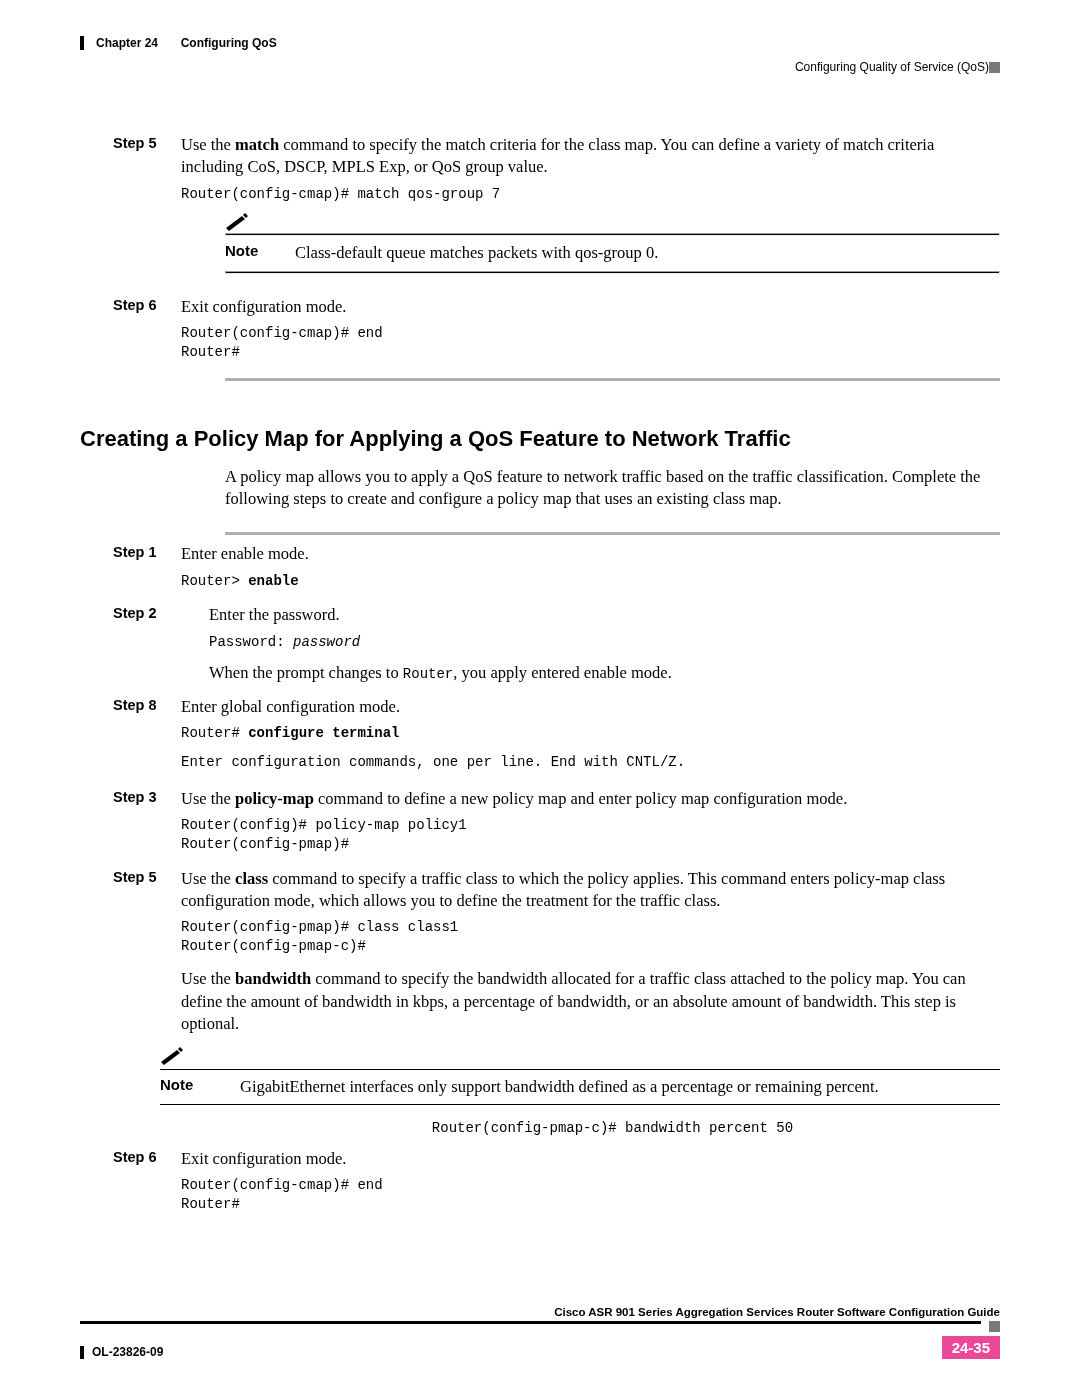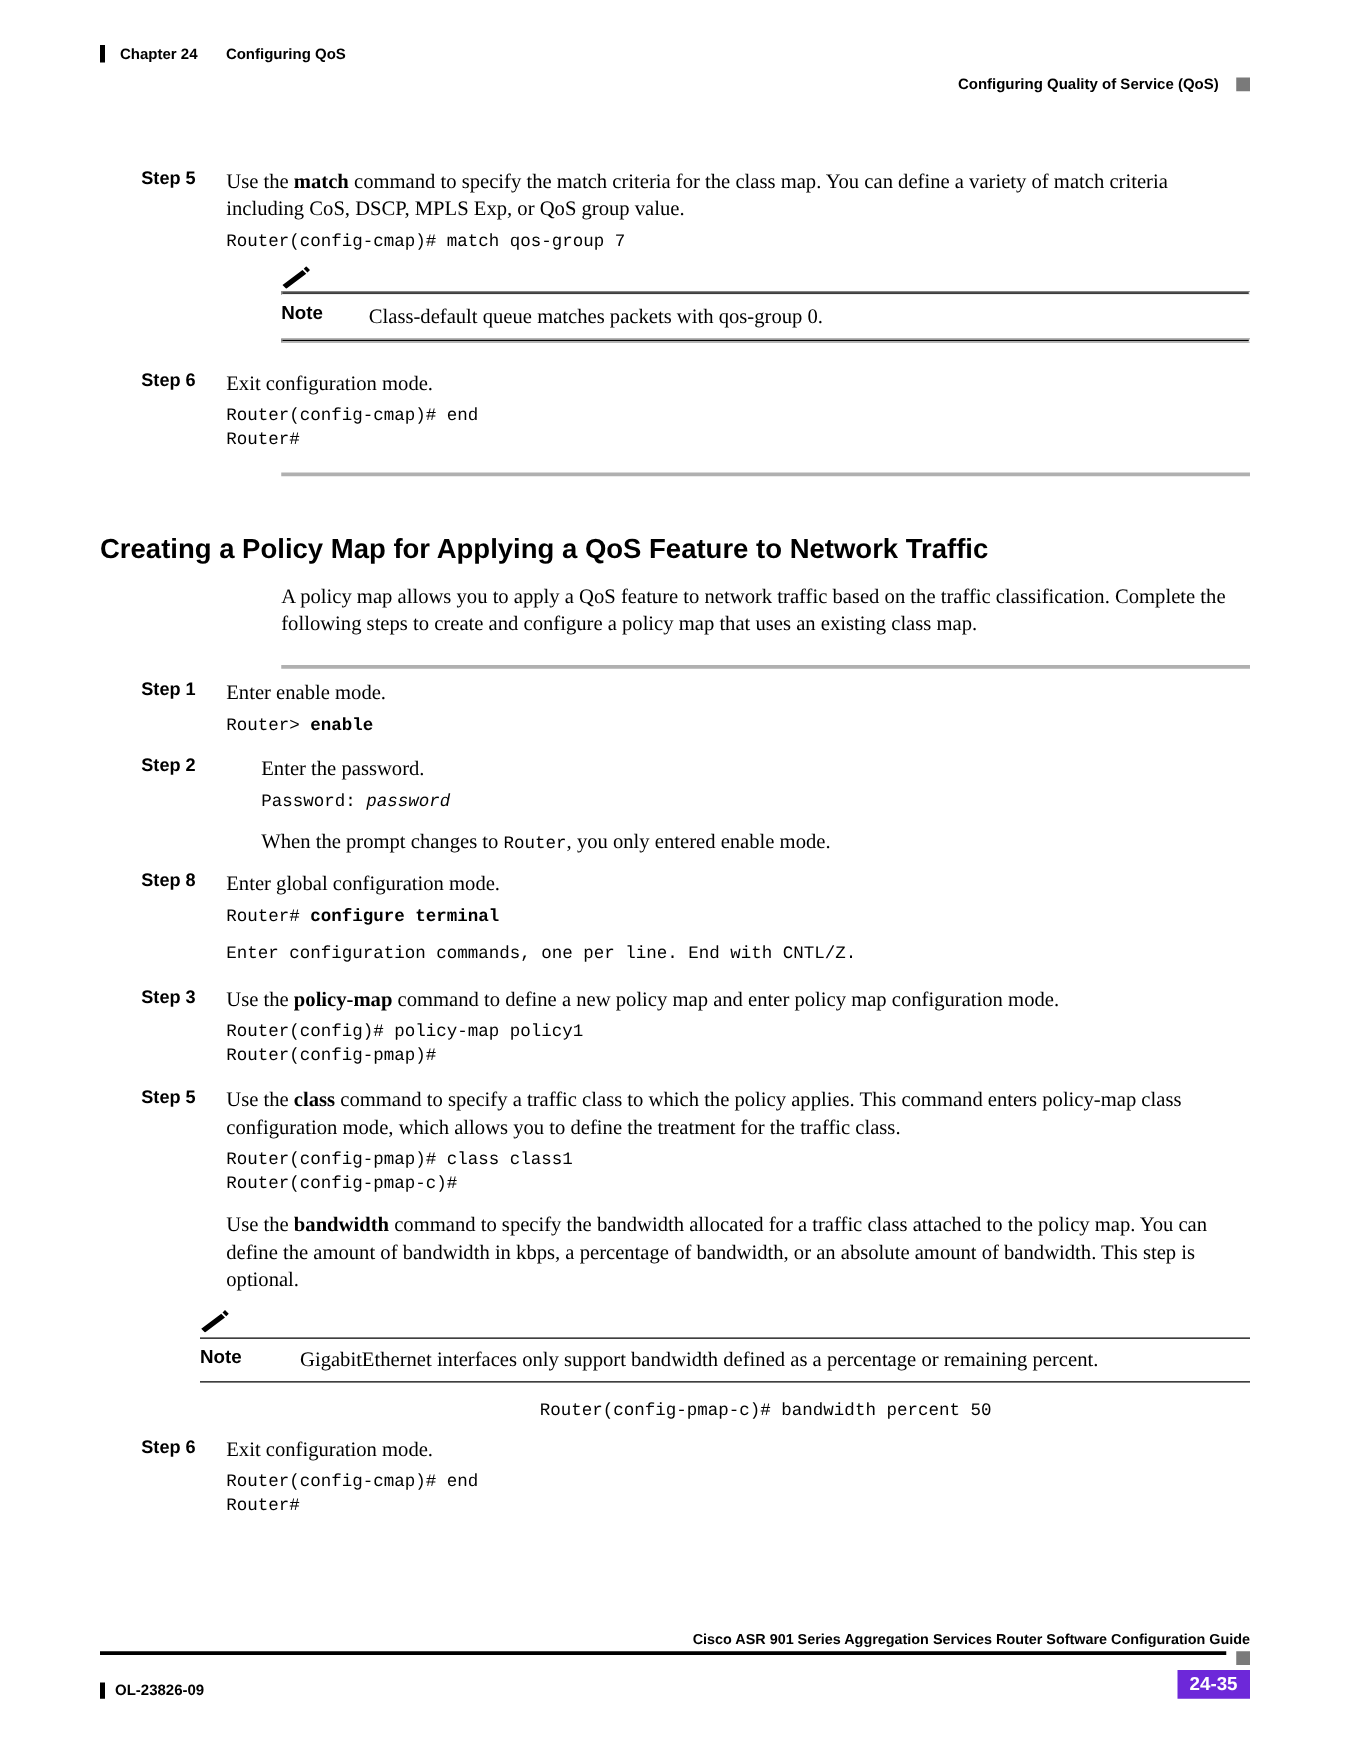--- a/index.html
+++ b/index.html
@@ -30,26 +30,25 @@
     display: inline-block;
     width: 4px;
     height: 14px;
     background: #000;
     margin-right: 4px;
   }
   .sub-header {
     text-align: right;
     font-family: Arial, Helvetica, sans-serif;
     font-size: 12px;
-    font-weight: bold;
+    font-weight: normal;
     margin-top: 10px;
     display: flex;
     justify-content: flex-end;
     align-items: center;
-    gap: 14px;
   }
   .sub-header .sq {
     width: 11px;
     height: 11px;
     background: #7a7a7a;
     display: inline-block;
   }
   .content {
     margin-top: 60px;
   }
@@ -175,21 +174,21 @@
     font-size: 12px;
     font-weight: bold;
     display: flex;
     align-items: center;
     gap: 6px;
   }
   .footer-left .vbar {
     display:inline-block;width:4px;height:13px;background:#000;margin-right:2px;
   }
   .page-num {
-    background: #6d28d9;
+    background: #ec4899;
     color: #fff;
     font-family: Arial, Helvetica, sans-serif;
     font-weight: bold;
     font-size: 15px;
     padding: 3px 10px;
   }
   .note-compact {
     margin-left: 145px;
   }
   .note-compact .pen-icon { margin-left: 0; }
@@ -267,21 +266,21 @@
         <div class="mono"><span>Router&gt; </span><span class="b">enable</span></div>
       </div>
     </div>
 
     <div class="step-row" style="margin-top:8px;gap:28px;">
       <div class="step-label">Step 2</div>
       <div class="step-content">
         <span>Enter the password.</span>
         <div class="mono"><span>Password: </span><span class="i">password</span></div>
         <div class="body-text" style="margin-top:10px;">
-          <span>When the prompt changes to </span><span class="inline-mono">Router</span><span>,  you only entered enable mode.</span>
+          <span>When the prompt changes to </span><span class="inline-mono">Router</span><span>,  you apply entered enable mode.</span>
         </div>
       </div>
     </div>
 
     <div class="step-row">
       <div class="step-label">Step 8</div>
       <div class="step-content">
         <span>Enter global configuration mode.</span>
         <div class="mono"><span>Router# </span><span class="b">configure terminal</span></div>
         <div class="mono" style="margin-top:10px;">Enter configuration commands, one per line. End with CNTL/Z.</div>

